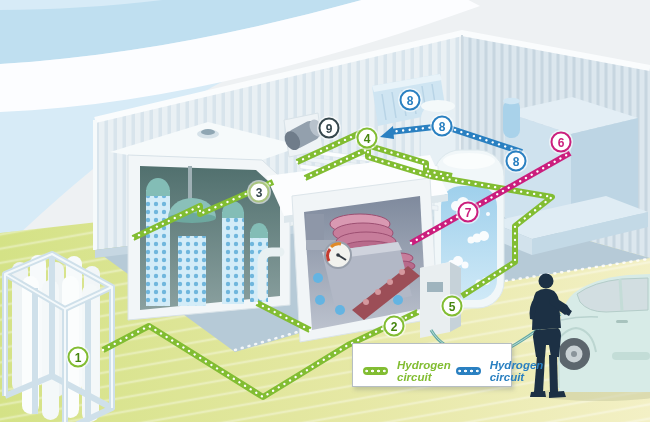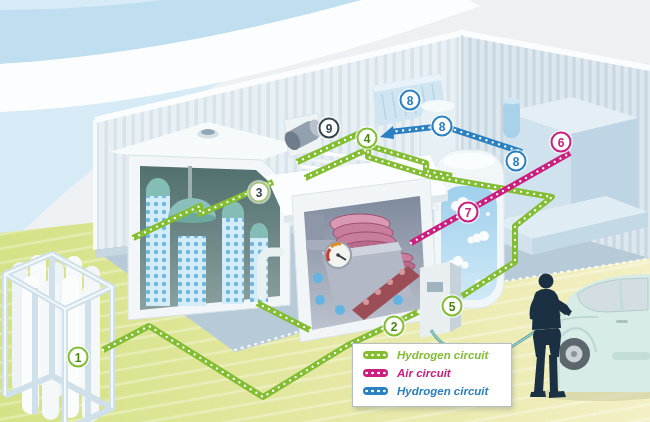--- a/index.html
+++ b/index.html
@@ -11,21 +11,21 @@
           border:2.5px solid #888;box-sizing:border-box;display:flex;align-items:center;
           justify-content:center;font-weight:bold;font-size:12px;line-height:1;
           transform:translate(-50%,-50%);box-shadow:0 0 0 1.5px rgba(255,255,255,.6);z-index:5;}
   .mk-h{border-color:var(--hydrogen);color:var(--marker-green-text);}
   .mk-a{border-color:var(--air);color:var(--air);}
   .mk-c{border-color:var(--cooling);color:var(--cooling);}
   .mk-d{border-color:var(--marker-dark);color:var(--marker-dark);}
   .mk-3{border-color:var(--marker3-ring);color:var(--marker-dark);}
   .legend{position:absolute;left:352px;top:343px;width:160px;box-sizing:border-box;background:#fff;
           border:1px solid #b6bec3;box-shadow:2px 3px 4px rgba(90,100,110,.25);
-          padding:4px 10px 9px;display:flex;flex-direction:column;gap:5px;z-index:6;}
+          padding:20px 10px 9px;display:flex;flex-direction:row;gap:5px;z-index:6;}
   .lrow{display:flex;align-items:center;gap:9px;height:13px;}
   .pill{width:25px;height:8px;border-radius:4px;flex:none;
         background-image:radial-gradient(circle at 15% 50%, rgba(255,255,255,.95) 1.2px, transparent 1.6px),
                          radial-gradient(circle at 38% 50%, rgba(255,255,255,.95) 1.2px, transparent 1.6px),
                          radial-gradient(circle at 62% 50%, rgba(255,255,255,.95) 1.2px, transparent 1.6px),
                          radial-gradient(circle at 85% 50%, rgba(255,255,255,.95) 1.2px, transparent 1.6px);}
   .llabel{font-style:italic;font-weight:bold;font-size:11.5px;}
 </style>
 </head>
 <body>
@@ -322,22 +322,18 @@
 <div class="marker mk-c" style="left:442px;top:126px">8</div>
 <div class="marker mk-c" style="left:516px;top:161px">8</div>
 <div class="marker mk-d" style="left:329px;top:128px">9</div>
 
 <div class="legend">
   <div class="lrow">
     <span class="pill" style="background-color:var(--hydrogen)"></span>
     <span class="llabel" style="color:var(--hydrogen)">Hydrogen circuit</span>
   </div>
   <div class="lrow">
-    <span class="pill" style="background-color:var(--air)"></span>
-    <span class="llabel" style="color:var(--air)">Air circuit</span>
-  </div>
-  <div class="lrow">
     <span class="pill" style="background-color:var(--cooling)"></span>
     <span class="llabel" style="color:var(--cooling)">Hydrogen circuit</span>
   </div>
 </div>
 
 </div>
 
 </body></html>

